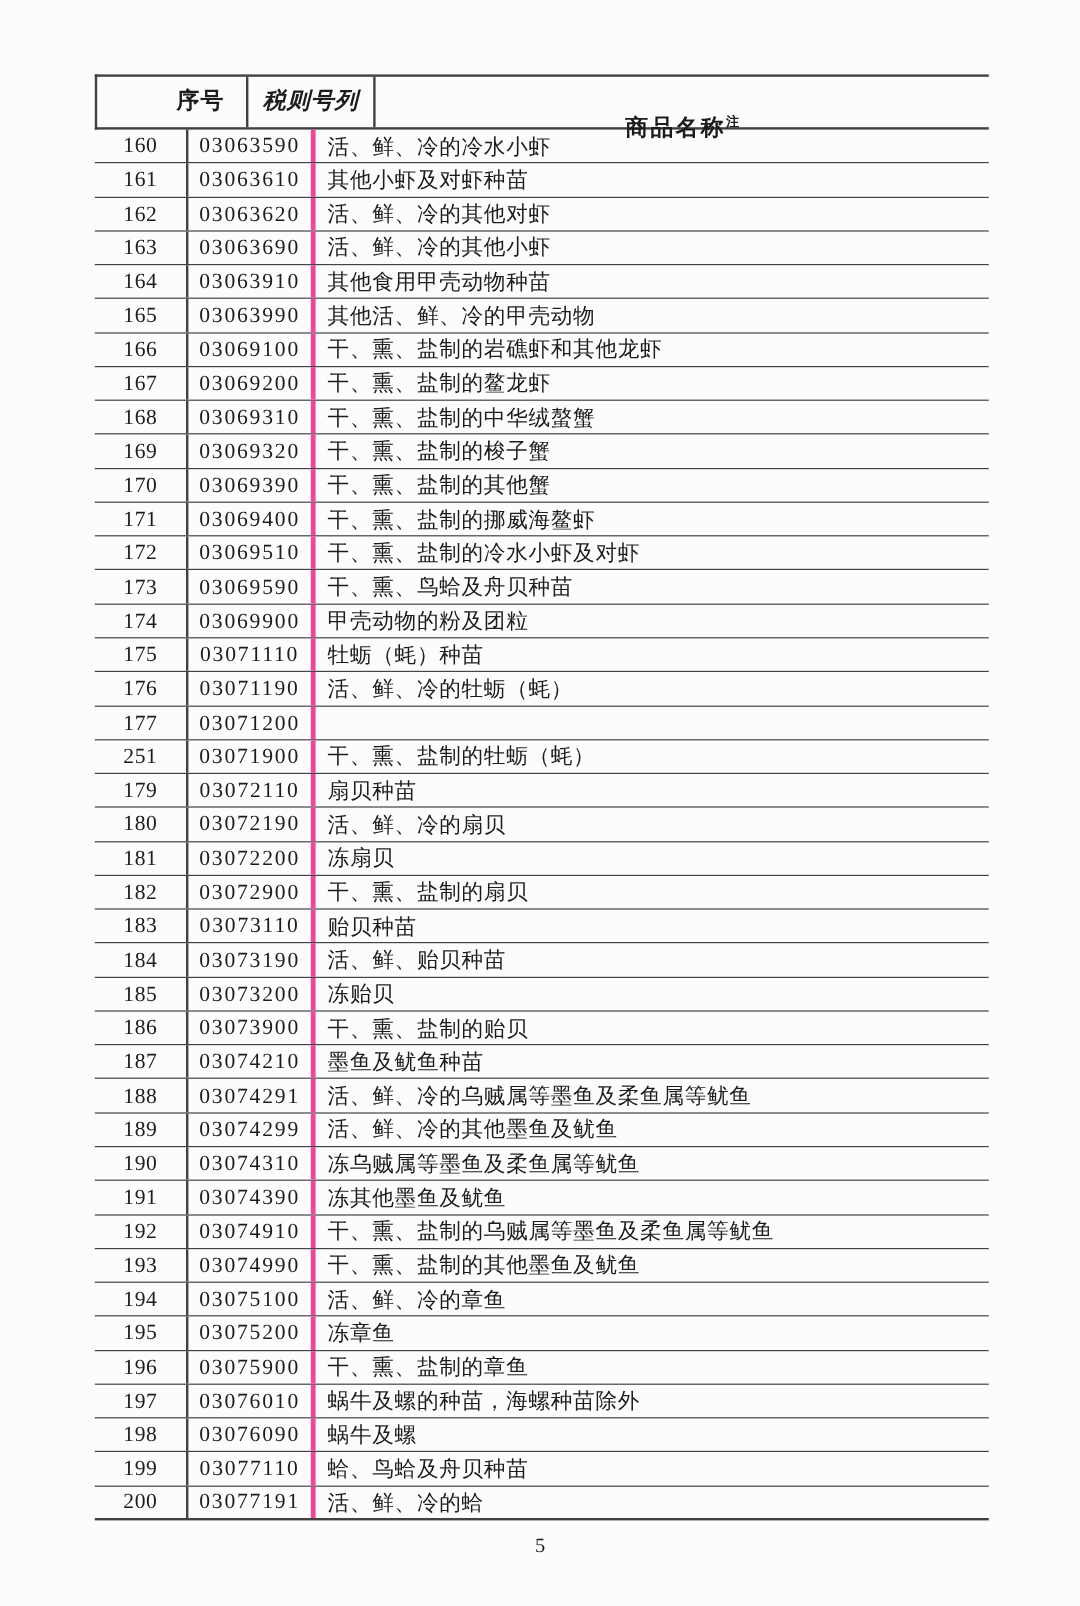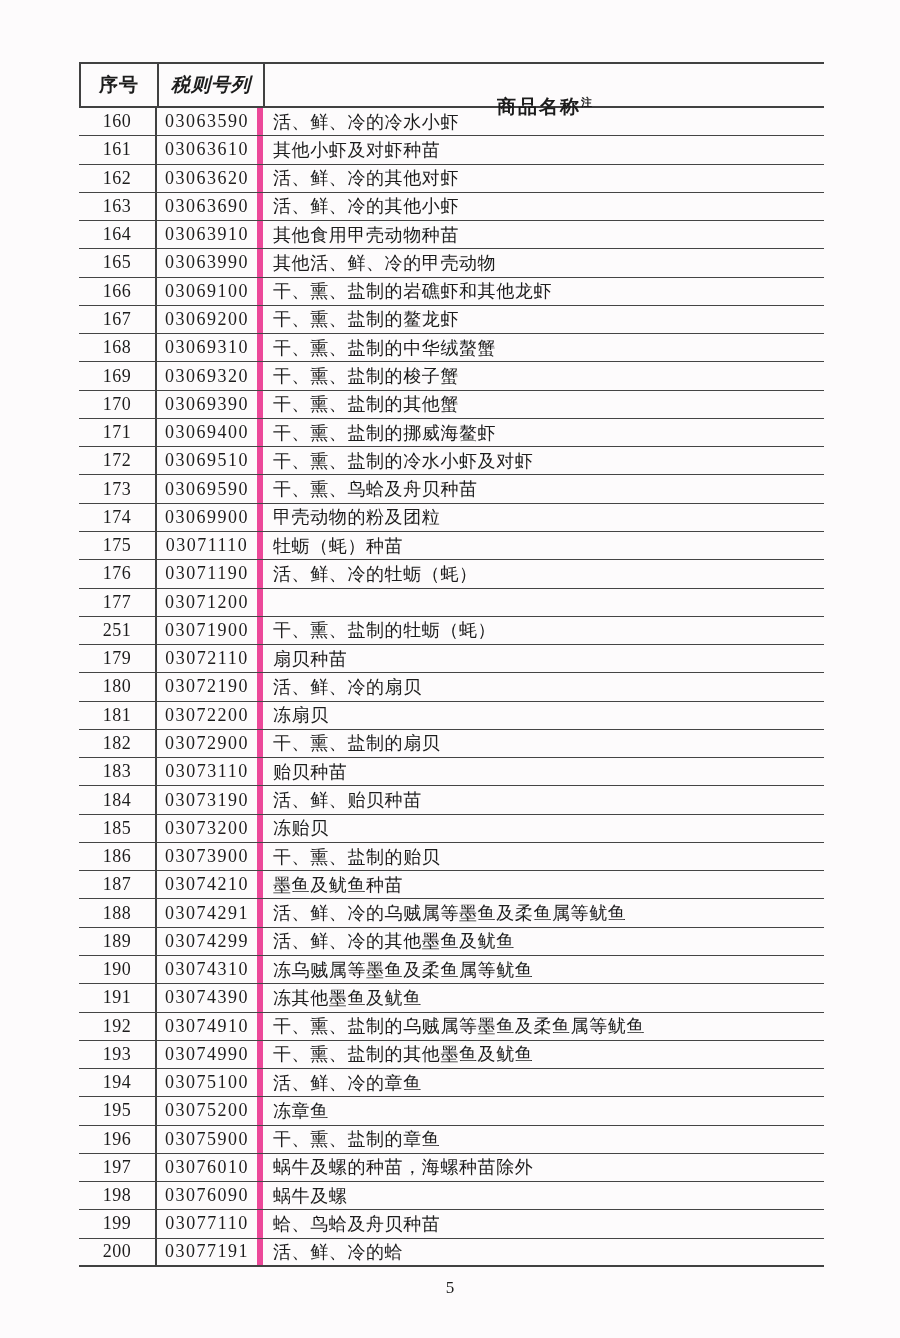--- a/index.html
+++ b/index.html
@@ -25,20 +25,21 @@
   }
   .thead {
     display: flex;
     height: 46px;
     border-top: 2px solid #414141;
     border-bottom: 2px solid #414141;
     border-left: 2px solid #414141;
     font-weight: bold;
     font-size: 19px;
     align-items: center;
+    padding-left: 48px;
   }
   .thead .h-cell {
     text-align: center;
     letter-spacing: 1px;
     line-height: 42px;
     height: 100%;
   }
   .col-no   { width: 78px;  flex: 0 0 78px;  border-right: 2px solid #414141; }
   .col-code { width: 106px; flex: 0 0 106px; border-right: 2px solid #414141; font-style: italic; }
   .col-name { flex: 1 1 auto; margin-top: 34px; }
@@ -60,21 +61,21 @@
   .trow:last-child { border-bottom: 2px solid #414141; }
   .trow .cell { height: 100%; display: flex; align-items: center; }
   .cell-no {
     width: 78px; flex: 0 0 78px;
     border-right: 2px solid #414141;
     justify-content: center;
     letter-spacing: 0.5px;
   }
   .cell-code {
     width: 106px; flex: 0 0 106px;
-    border-right: 6px solid #ec4899;
+    border-right: 4px solid #ec4899;
     justify-content: center;
     letter-spacing: 1.5px;
   }
   .cell-name {
     flex: 1 1 auto;
     padding-left: 10px;
     letter-spacing: 0.6px;
     white-space: nowrap;
     overflow: hidden;
   }

